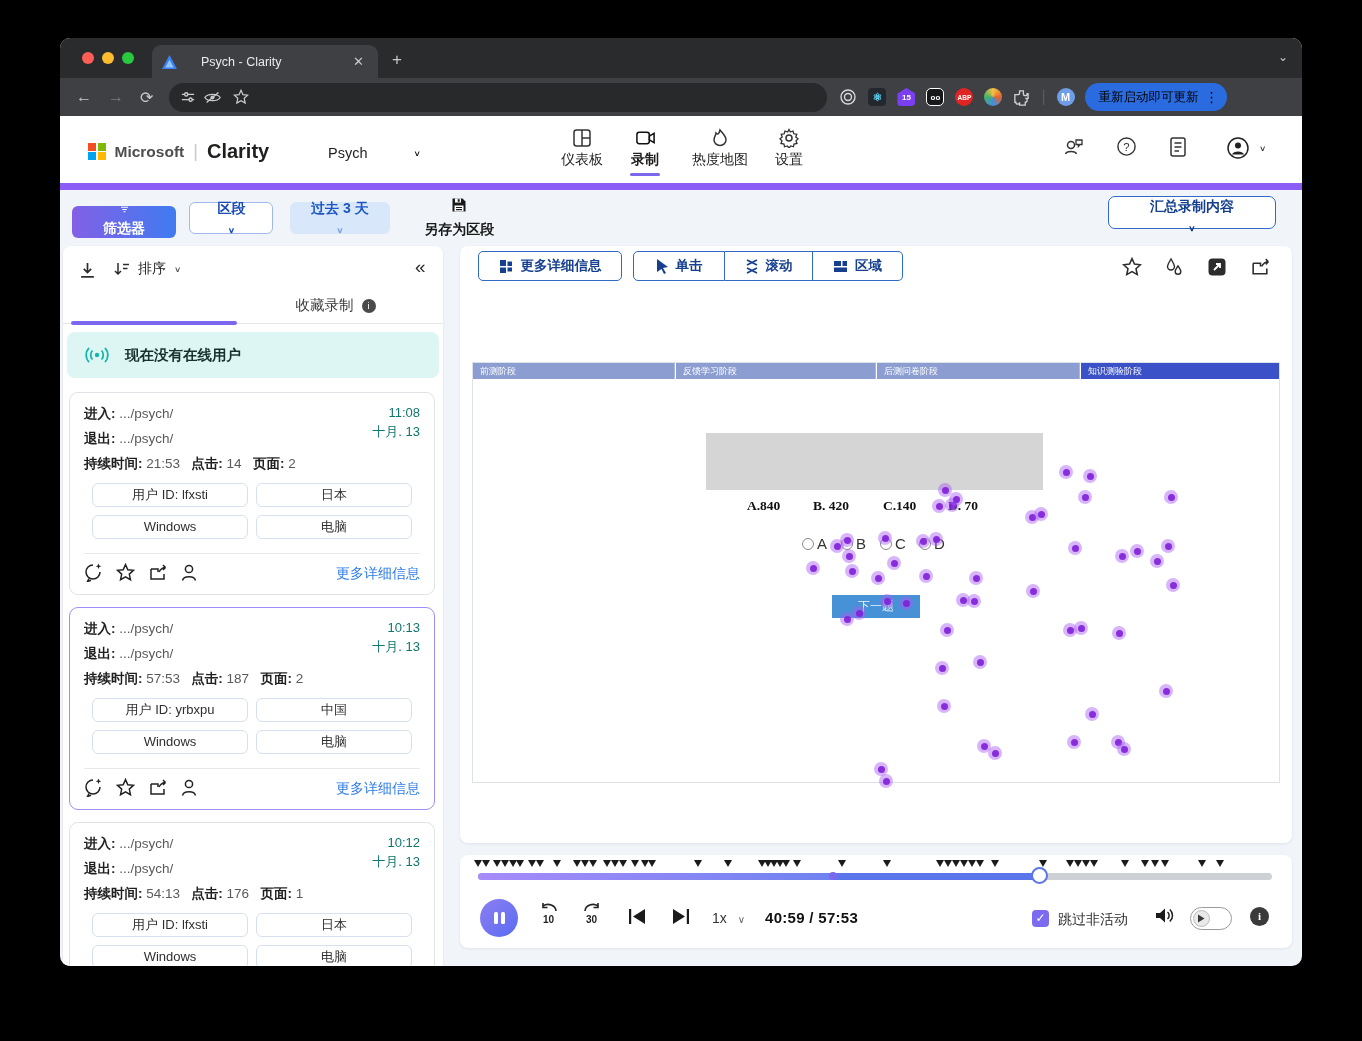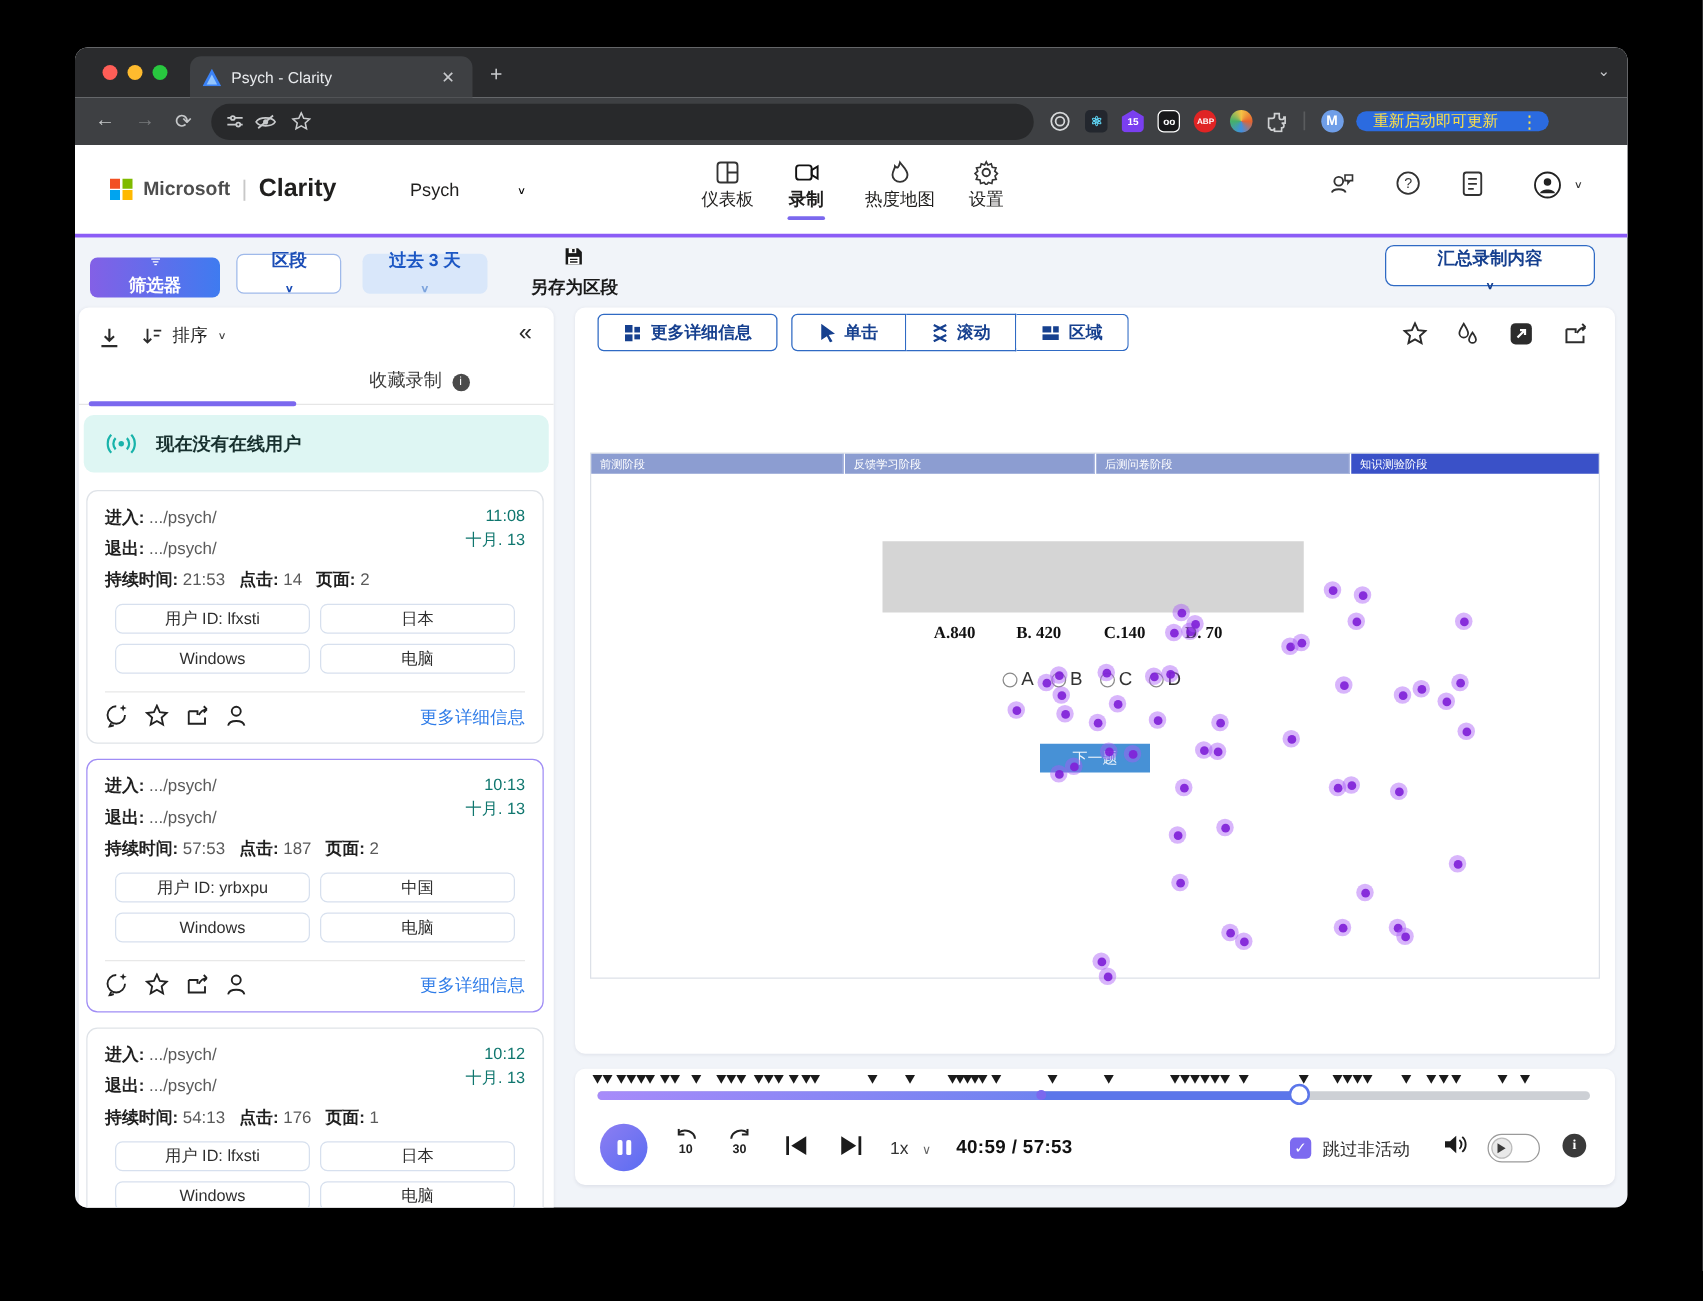--- a/index.html
+++ b/index.html
@@ -8,40 +8,40 @@
           font-family:"Liberation Sans", sans-serif; }
   .abs { position:absolute; }
   #window { position:absolute; left:60px; top:38px; width:1242px; height:928px;
             border-radius:10px; overflow:hidden; background:#f1f4f9; }
 
   
   #tabstrip { position:absolute; left:0; top:0; width:100%; height:40px; background:#2a2b2d; }
   .tl { width:12px; height:12px; border-radius:50%; display:inline-block; }
   #tab { position:absolute; left:92px; top:7px; width:226px; height:33px; background:#3e4043;
          border-radius:9px 9px 0 0; display:flex; align-items:center; padding:0 10px; }
-  .tabtitle { color:#e8eaed; font-size:12.5px; margin-left:8px; flex:1; white-space:nowrap; overflow:hidden; }
+  .tabtitle { color:#e8eaed; font-size:12.5px; margin-left:24px; flex:1; white-space:nowrap; overflow:hidden; }
   .tabx { color:#c7c9cc; font-size:13px; padding:0 4px; }
   .newtab { position:absolute; left:332px; top:12px; color:#c7c9cc; font-size:17px; }
   .strip-chev { position:absolute; right:14px; top:12px; color:#c7c9cc; font-size:12px; }
   #urlrow { position:absolute; left:0; top:40px; width:100%; height:38px; background:#3e4043;
             display:flex; align-items:center; }
   .navic { color:#c6c8ca; font-size:16px; margin-left:16px; }
   .navic.dim { color:#77797c; }
   #urlpill { margin-left:16px; width:658px; height:29px; border-radius:15px; background:#28292b;
              display:flex; align-items:center; padding:0 12px; }
   #urltext { color:#e6e8ea; font-size:13px; flex:1; white-space:nowrap; overflow:hidden; }
   .extrow { display:flex; align-items:center; gap:11px; margin-left:12px; }
   .extic { width:18px; height:18px; border-radius:4px; display:flex; align-items:center;
            justify-content:center; font-size:8px; color:#fff; font-weight:bold; }
-  #updbtn { margin-left:10px; height:16px; border-radius:14px; background:#2b6be0; color:#fde047;
-            font-size:12.5px; display:flex; align-items:center; padding:0 8px 0 14px; gap:18px; }
+  #updbtn { margin-left:10px; height:28px; border-radius:14px; background:#2b6be0; color:#000000;
+            font-size:12.5px; display:flex; align-items:center; padding:0 8px 0 14px; gap:6px; }
 
   
   #appheader { position:absolute; left:0; top:78px; width:100%; height:74px; background:#fff;
-               border-bottom:3px solid #8b5cf6; }
+               border-bottom:7px solid #8b5cf6; }
   .mslogo { display:inline-grid; grid-template-columns:8px 8px; grid-gap:1.5px; }
   .mslogo span { width:8px; height:8px; }
   .navitem { position:absolute; top:12px; width:64px; text-align:center; color:#201f1e; font-size:14px; }
   .navitem svg { display:block; margin:0 auto 3px; }
   .navitem.active { font-weight:bold; }
   .navitem.active:after { content:""; display:block; width:30px; height:3px; border-radius:2px;
                            background:#7b68ee; margin:4px auto 0; }
   .hdricon { position:absolute; top:20px; color:#333; }
 
   

